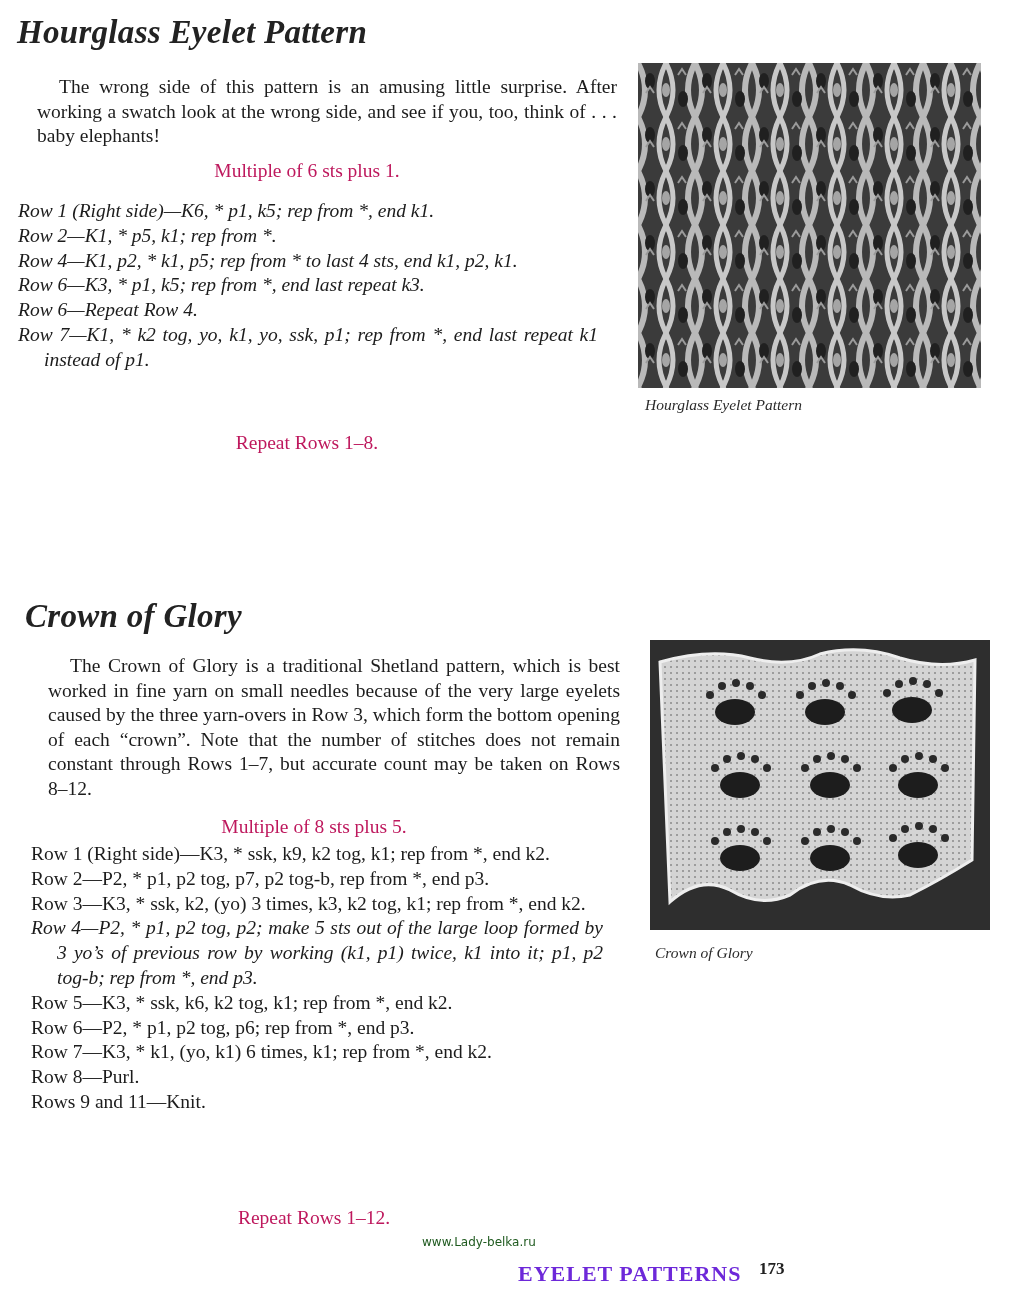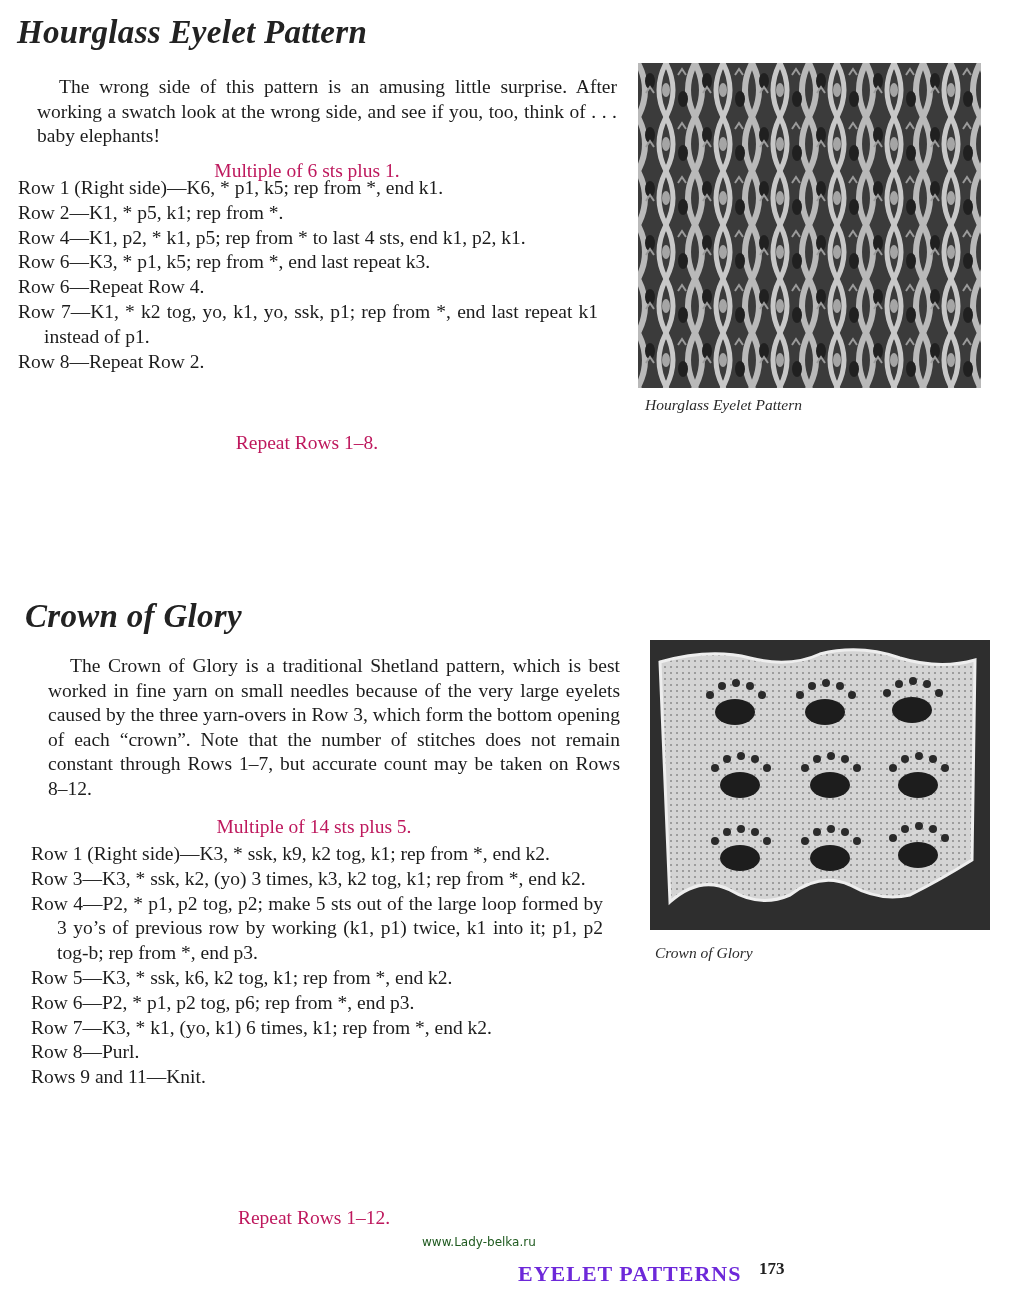--- a/index.html
+++ b/index.html
@@ -45,28 +45,27 @@
 </style>
 </head>
 <body>
 
 <div class="abs title" style="left:17px; top:14px;">Hourglass Eyelet Pattern</div>
 
 <div class="abs para" style="left:17px; top:75px; width:580px;">The wrong side of this pattern is an amusing little surprise. After working a swatch look at the wrong side, and see if you, too, think of . . . baby elephants!</div>
 
 <div class="abs center-line" style="left:17px; top:160px; width:580px;">Multiple of 6 sts plus 1.</div>
 
-<div class="abs rows" style="left:18px; top:176px; width:580px;">
+<div class="abs rows" style="left:18px; top:199px; width:580px;font-style:italic;">
   <div class="row">Row 1 (Right side)—K6, * p1, k5; rep from *, end k1.</div>
   <div class="row">Row 2—K1, * p5, k1; rep from *.</div>
   <div class="row">Row 4—K1, p2, * k1, p5; rep from * to last 4 sts, end k1, p2, k1.</div>
   <div class="row">Row 6—K3, * p1, k5; rep from *, end last repeat k3.</div>
   <div class="row">Row 6—Repeat Row 4.</div>
   <div class="row" style="text-align:justify;">Row 7—K1, * k2 tog, yo, k1, yo, ssk, p1; rep from *, end last repeat k1 instead of p1.</div>
-  <div class="row">Row 8—Repeat Row 2.</div>
 </div>
 
 <div class="abs center-line" style="left:17px; top:432px; width:580px;">Repeat Rows 1–8.</div>
 
 <div class="abs photo" style="left:638px; top:63px; width:343px; height:325px;">
   <svg viewBox="0 0 343 325" preserveAspectRatio="none">
     <defs>
       <pattern id="hg" width="57" height="54" patternUnits="userSpaceOnUse">
         <rect width="57" height="54" fill="#3b3b3b"></rect>
         <path d="M0 0 Q14 27 0 54 M57 0 Q43 27 57 54" stroke="#b9b9b9" stroke-width="6" fill="none"></path>
@@ -79,26 +78,27 @@
     </defs>
     <rect width="343" height="325" fill="url(#hg)"></rect>
   </svg>
 </div>
 <div class="abs caption" style="left:645px; top:396px;">Hourglass Eyelet Pattern</div>
 
 <div class="abs title" style="left:25px; top:598px;">Crown of Glory</div>
 
 <div class="abs para" style="left:28px; top:654px; width:572px;">The Crown of Glory is a traditional Shetland pattern, which is best worked in fine yarn on small needles because of the very large eyelets caused by the three yarn-overs in Row 3, which form the bottom opening of each “crown”. Note that the number of stitches does not remain constant through Rows 1–7, but accurate count may be taken on Rows 8–12.</div>
 
-<div class="abs center-line" style="left:28px; top:816px; width:572px;">Multiple of 14 sts plus 5.</div>
+<div class="abs center-line" style="left:28px; top:816px; width:572px;">Multiple of 8 sts plus 5.</div>
 
 <div class="abs rows" style="left:31px; top:842px; width:572px;">
   <div class="row" style="text-align:justify;">Row 1 (Right side)—K3, * ssk, k9, k2 tog, k1; rep from *, end k2.</div>
+  <div class="row">Row 2—P2, * p1, p2 tog, p7, p2 tog-b, rep from *, end p3.</div>
   <div class="row" style="text-align:justify;">Row 3—K3, * ssk, k2, (yo) 3 times, k3, k2 tog, k1; rep from *, end k2.</div>
-  <div class="row" style="text-align:justify;">Row 4—P2, * p1, p2 tog, p2; make 5 sts out of the large loop formed by 3 yo’s of previous row by working (k1, p1) twice, k1 into it; p1, p2 tog-b; rep from *, end p3.</div>
+  <div class="row" style="text-align:justify;font-style:italic;">Row 4—P2, * p1, p2 tog, p2; make 5 sts out of the large loop formed by 3 yo’s of previous row by working (k1, p1) twice, k1 into it; p1, p2 tog-b; rep from *, end p3.</div>
   <div class="row">Row 5—K3, * ssk, k6, k2 tog, k1; rep from *, end k2.</div>
   <div class="row">Row 6—P2, * p1, p2 tog, p6; rep from *, end p3.</div>
   <div class="row">Row 7—K3, * k1, (yo, k1) 6 times, k1; rep from *, end k2.</div>
   <div class="row">Row 8—Purl.</div>
   <div class="row">Rows 9 and 11—Knit.</div>
 </div>
 
 <div class="abs center-line" style="left:28px; top:1207px; width:572px;">Repeat Rows 1–12.</div>
 
 <div class="abs photo" style="left:650px; top:640px; width:340px; height:290px; background:#2e2e2e;">

